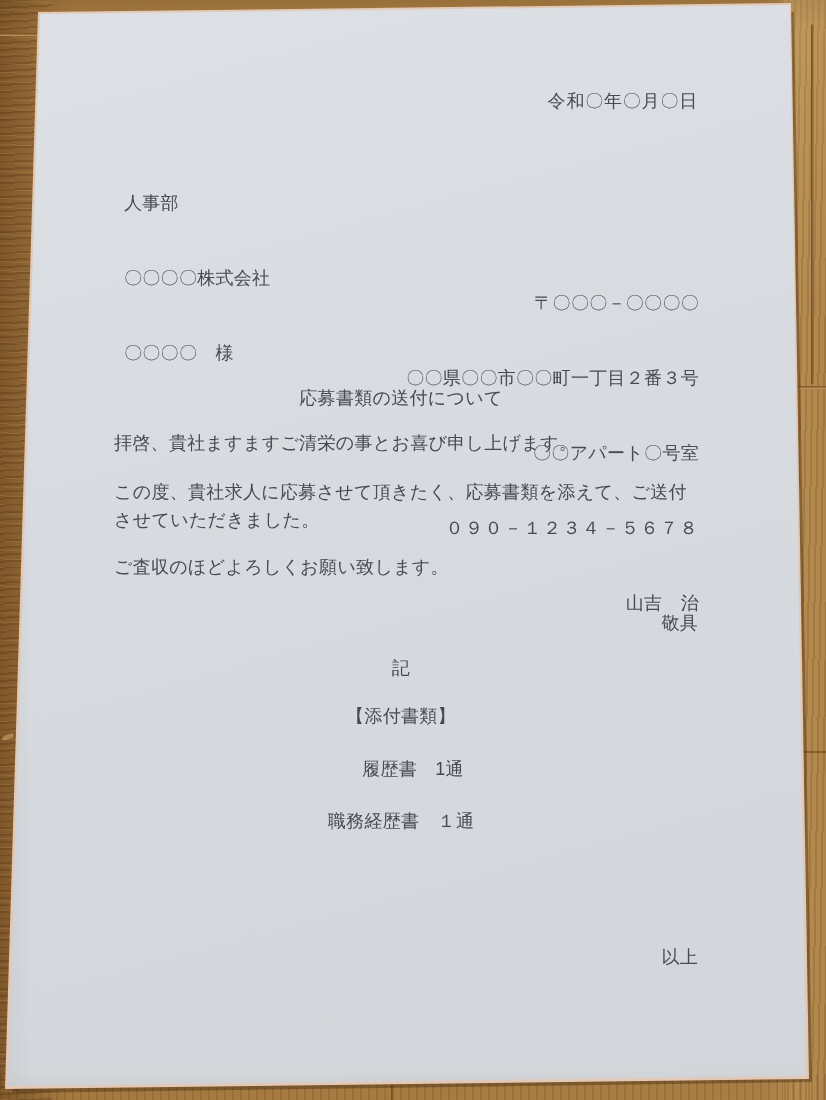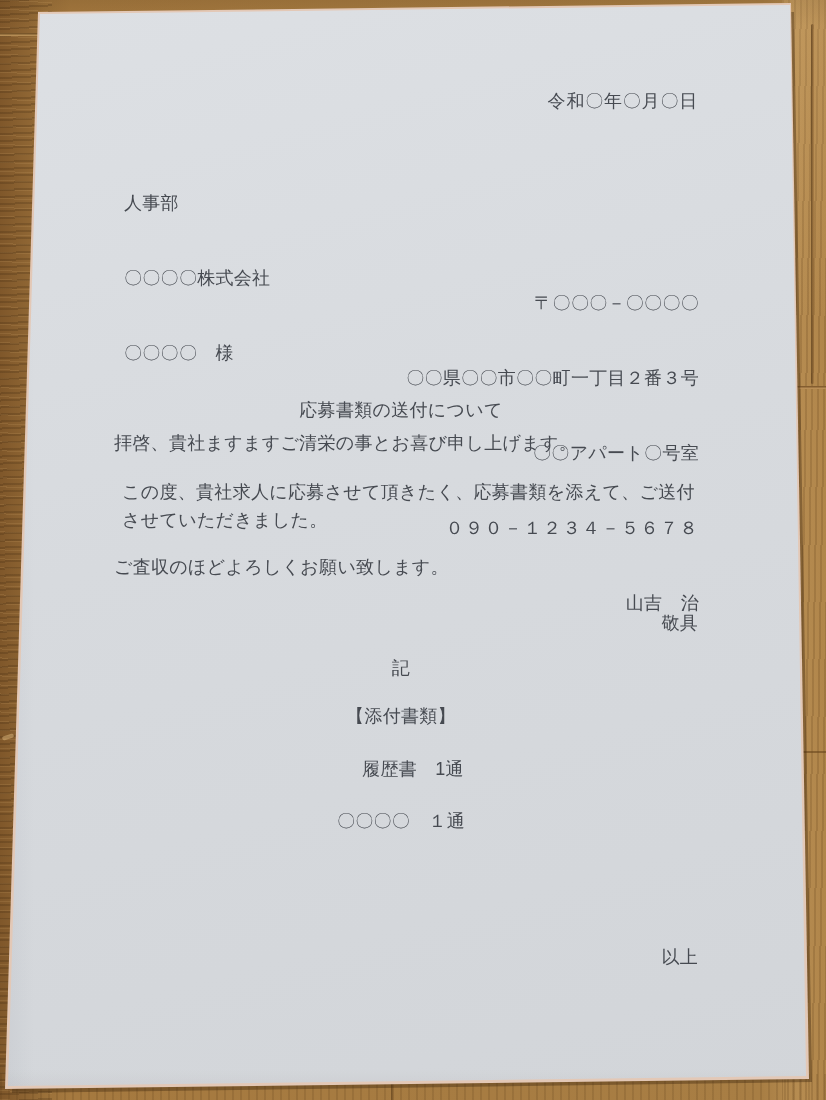--- a/index.html
+++ b/index.html
@@ -67,24 +67,24 @@
   
   .content { position:absolute; inset:0; font-size:18px; letter-spacing:0.3px; }
   .line { position:absolute; white-space:pre; }
   .r    { right:128px; text-align:right; }
   .c    { left:0; width:802px; text-align:center; }
   .date-line        { top:89px;  letter-spacing:0.8px; }
   .recipient-block  { position:absolute; left:124px; top:141px; line-height:25px; white-space:pre; }
   .sender-block     { position:absolute; right:127px; top:241px; line-height:25px;
                       text-align:right; white-space:pre; }
   .sender-block .phone { letter-spacing:1.5px; }
-  .title-line       { top:386px;margin-top:12px; }
+  .title-line       { top:386px; }
   .para-1           { top:431px; left:114px; }
   .para-2           { position:absolute; top:479px; left:114px; width:585px;
-                      line-height:27.5px; word-break:break-all;margin-left:8px; }
+                      line-height:27.5px; word-break:break-all; }
   .para-3           { top:555px; left:114px; }
   .keigu-line       { top:611px; }
   .ki-line          { top:656px; }
   .attach-heading   { top:704px; }
   .attach-item-1    { top:757px;padding-left:12px; }
   .attach-item-2    { top:809px; }
   .attach-item-3    { top:860px; }
   .ijou-line        { top:945px; }
 </style>
 </head>
@@ -133,18 +133,18 @@
 
     <div class="line para-3">ご査収のほどよろしくお願い致します。</div>
 
     <div class="line r keigu-line">敬具</div>
 
     <div class="line c ki-line">記</div>
 
     <div class="line c attach-heading">【添付書類】</div>
 
     <div class="line c attach-item-1">履歴書　1通</div>
-    <div class="line c attach-item-2">〇〇〇〇　１通</div>
+    <div class="line c attach-item-2">職務経歴書　１通</div>
 
     <div class="line r ijou-line">以上</div>
 
   </div>
 </div>
 
 </body></html>

